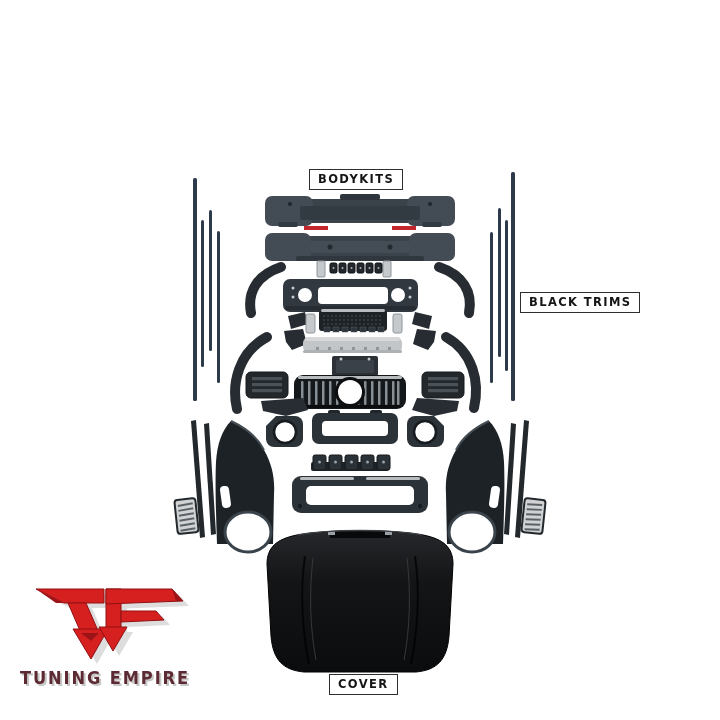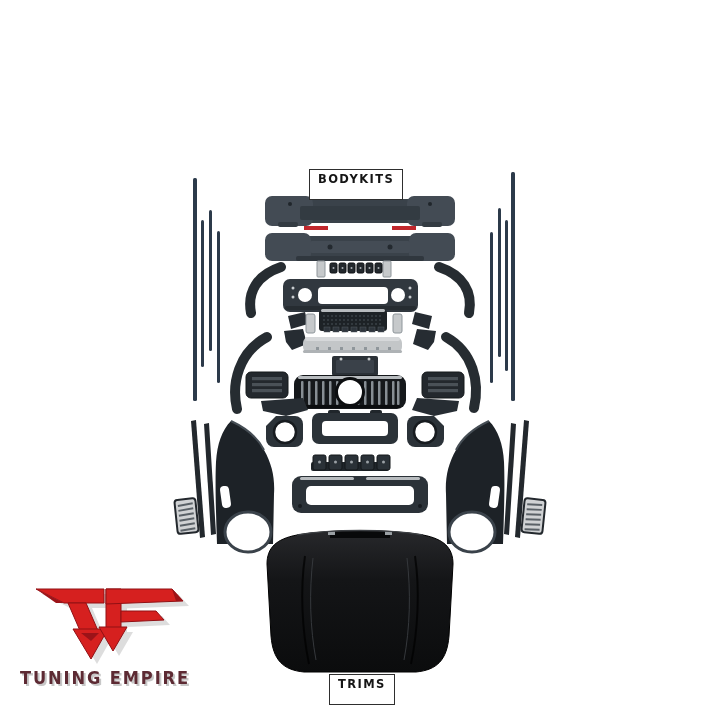--- a/index.html
+++ b/index.html
@@ -17,21 +17,21 @@
   .stage svg { position: absolute; left: 0; top: 0; }
   .label {
     position: absolute;
     background: #ffffff;
     border: 1.5px solid #2e2e2e;
     color: #151515;
     font-weight: bold;
     font-size: 11.5px;
     letter-spacing: 1.4px;
     line-height: 1;
-    padding: 4px 8px 13px;
+    padding: 4px 8px 3px;
     white-space: nowrap;
     z-index: 5;
   }
   .label-bodykits    { left: 309px; top: 169px; }
   .label-black-trims { left: 520px; top: 292px; }
   .label-fender      { left: 76px;  top: 472px; }
   .label-hood        { left: 329px; top: 674px; }
 </style>
 </head>
 <body>
@@ -349,15 +349,16 @@
         <path d="M172,589 L183,601 L176,601 Z"></path>
         <path d="M81,633 L99,633 L91,641 Z"></path>
       </g>
     </g>
 
     <text x="22" y="686" font-size="17" font-weight="bold" letter-spacing="2" fill="#c7c7c7" textLength="170" lengthAdjust="spacingAndGlyphs" font-family="DejaVu Sans, sans-serif">TUNING EMPIRE</text>
     <text x="20" y="684" font-size="17" font-weight="bold" letter-spacing="2" fill="#5d2a33" textLength="170" lengthAdjust="spacingAndGlyphs" font-family="DejaVu Sans, sans-serif">TUNING EMPIRE</text>
   </svg>
 
   <div class="label label-bodykits">BODYKITS</div>
-  <div class="label label-hood">TRIMS</div>
+  <div class="label label-black-trims">BLACK TRIMS</div>
+  <div class="label label-hood">COVER</div>
 
 </div>
 
 </body></html>

